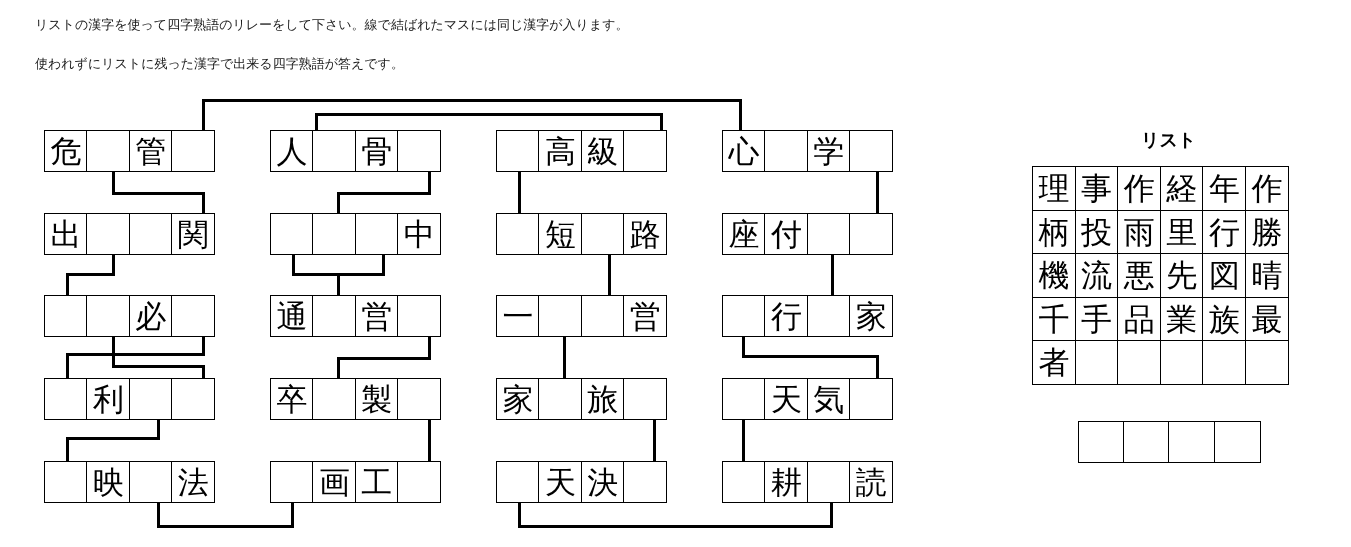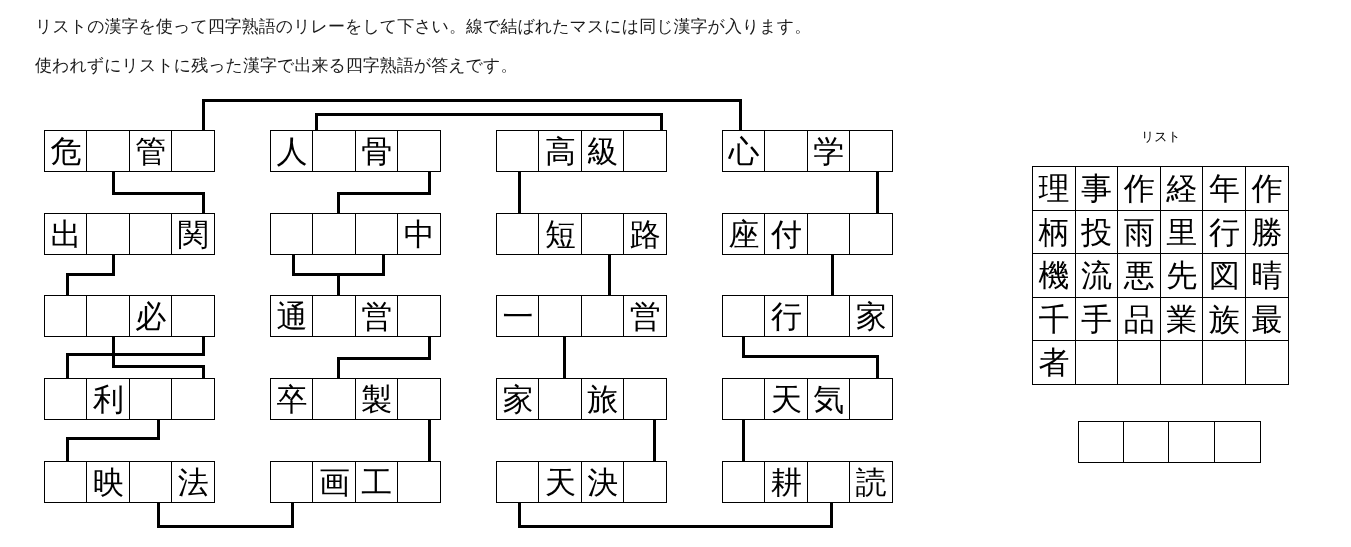--- a/index.html
+++ b/index.html
@@ -1,21 +1,21 @@
 <!DOCTYPE html>
 <html><head>
 <meta charset="utf-8">
 <style>
   html,body{margin:0;padding:0;background:#ffffff;}
   body{
     width:1351px;height:547px;position:relative;overflow:hidden;
     font-family:"DejaVu Sans","Liberation Sans",sans-serif;
     color:#000;
   }
-  .instr{position:absolute;font-size:17px;line-height:1;white-space:nowrap;color:#1a1a1a;}
+  .instr{position:absolute;font-size:13px;line-height:1;white-space:nowrap;color:#1a1a1a;}
   #instr1{left:35px;top:18px;}
   #instr2{left:35px;top:57px;}
 
   
   .grid{position:absolute;display:flex;}
   .cell{
     width:44px;height:42px;
     border:1.6px solid #000;
     margin-left:-1.6px;
     box-sizing:border-box;
@@ -23,21 +23,21 @@
     font-size:31px;line-height:1;
     font-family:"DejaVu Sans","Liberation Sans",sans-serif;
     background:#fff;
   }
   .cell:first-child{margin-left:0;}
 
   
   .seg{position:absolute;background:#000;}
 
   
-  #list-title{position:absolute;left:1141px;top:128px;font-size:13px;font-weight:normal;white-space:nowrap;}
+  #list-title{position:absolute;left:1141px;top:128px;font-size:18px;font-weight:bold;white-space:nowrap;}
   #list-grid{position:absolute;left:1032px;top:166px;}
   .lrow{display:flex;}
   .lrow + .lrow .lcell{margin-top:-1.4px;}
   .lcell{
     width:44px;height:45px;
     border:1.4px solid #000;
     margin-left:-1.4px;
     box-sizing:border-box;
     display:flex;align-items:center;justify-content:center;
     font-size:31px;line-height:1;background:#fff;

